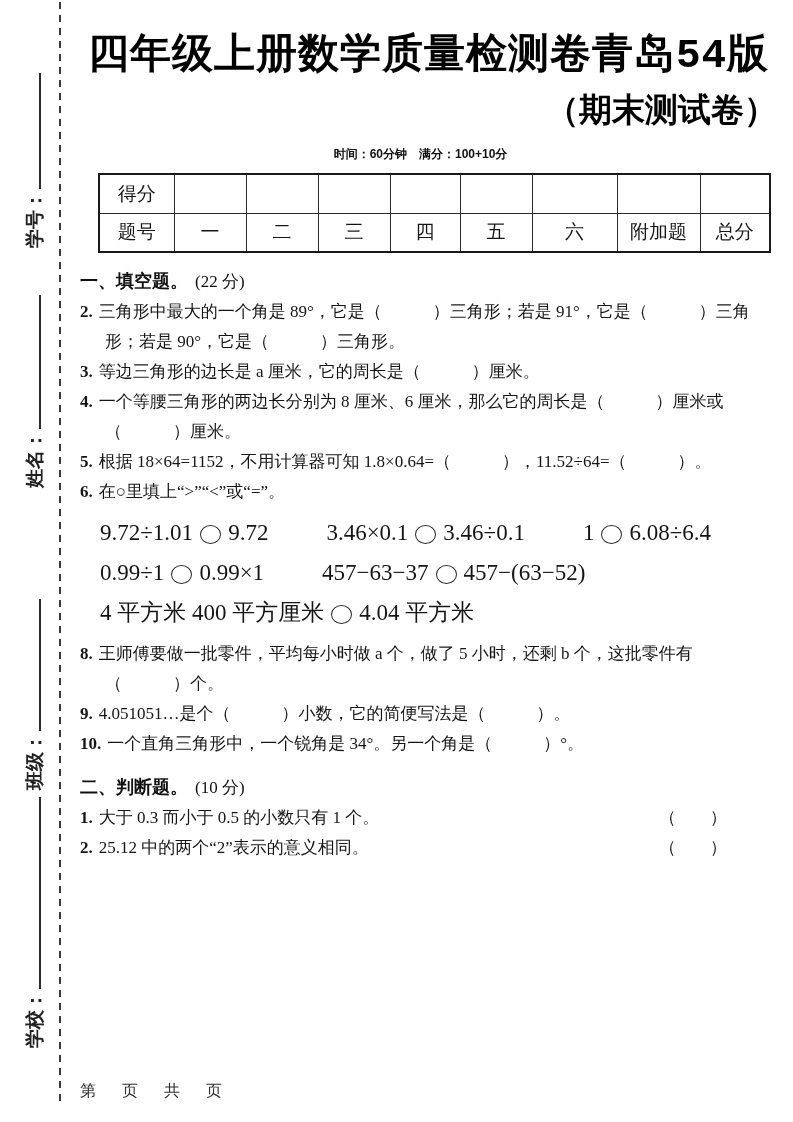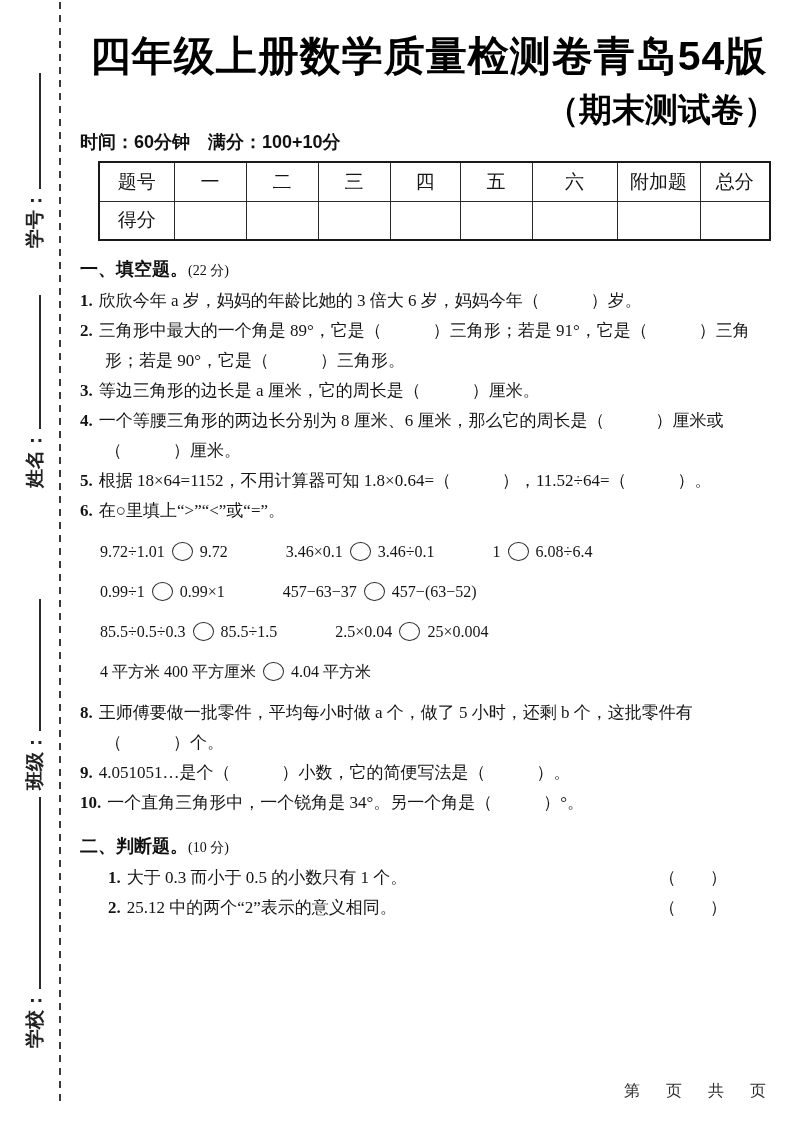--- a/index.html
+++ b/index.html
@@ -20,67 +20,67 @@
     font-size:19px; font-weight:bold; line-height:26px; height:26px; color:#222;
   }
   .seal-blank {
     display:inline-block; height:16px; border-bottom:2px solid #2b2b2b; vertical-align:baseline;
     margin-left:2px;
   }
   
   .content { position:absolute; left:80px; top:0; width:697px; }
   .title {
     margin:30px 0 0; text-align:center; color:#000; white-space:nowrap;
-    font-family:Liberation Sans, sans-serif;
+    font-family:Liberation Mono, monospace;
     font-size:41px; line-height:52px; font-weight:bold; letter-spacing:1px;
   }
   .subtitle {
     margin:7px 0 0; text-align:right; color:#000;
     font-family:"Liberation Sans","DejaVu Sans",sans-serif;
     font-size:33px; line-height:42px; font-weight:bold;
   }
   .meta {
-    text-align:left; padding-right:16px;
+    margin-top:12px; text-align:center; padding-right:16px;
     font-family:"Liberation Sans","DejaVu Sans",sans-serif;
-    font-size:18px; line-height:22px; font-weight:bold; color:#111;
+    font-size:12px; line-height:22px; font-weight:bold; color:#111;
   }
   
   .score-table {
     border-collapse:collapse; table-layout:fixed; margin:8px 0 0 18px;
     border:2px solid #1a1a1a;
   }
   .score-table td {
     border:1.5px solid #2a2a2a; height:39px; text-align:center;
     font-size:19px; font-weight:normal; padding:0;
   }
   
   .sec-heading {
     margin-top:13px; font-size:18px; line-height:30px; font-weight:bold;
     font-family:"Liberation Sans","DejaVu Sans",sans-serif; color:#111;
   }
-  .sec-points { font-family:"Liberation Serif","DejaVu Serif",serif; font-weight:normal; font-size:14px; margin-left:0; }
+  .sec-points { font-family:"Liberation Serif","DejaVu Serif",serif; font-weight:normal; font-size:17px; margin-left:7px; }
   .question { font-size:17px; line-height:30px; padding-left:25px; text-indent:-25px; color:#151515; }
   .qnum { font-weight:bold; margin-right:6px; }
   
   .cmp-row {
     display:flex; column-gap:58px; align-items:center;
-    padding-left:20px; margin:12px 0; font-size:16px; line-height:28px;
+    padding-left:20px; margin:12px 0; font-size:23px; line-height:28px;
   }
   .cmp { white-space:nowrap; }
   .circ {
     display:inline-block; width:21px; height:19px; border:1.5px solid #2a2a2a;
     border-radius:50%; vertical-align:-4px; margin:0 7px; background:transparent;
   }
   
   .judge { display:flex; justify-content:space-between; padding-left:0; text-indent:0; }
-  .judge .jtext { padding-left:25px; text-indent:-25px;margin-left:28px; }
+  .judge .jtext { padding-left:25px; text-indent:-25px; }
   .judge .answer { flex:none; padding-right:50px; white-space:nowrap; }
   
   .footer {
-    position:absolute; left:80px; top:1080px; width:697px; text-align:right;
+    position:absolute; left:80px; top:1080px; width:697px; text-align:left;
     font-size:16px; line-height:22px; color:#2e2e2e; letter-spacing:11px;
   }
 </style>
 </head>
 <body>
 
 <div class="page">
 
   <div class="seal-dashed"></div>
 
@@ -110,51 +110,48 @@
           <col style="width:72px">
           <col style="width:72px">
         <col style="width:70px">
           <col style="width:72px">
           <col style="width:85px">
           <col style="width:83px">
           <col style="width:70px">
       </colgroup>
       <tbody>
           <tr>
+        <td>得分</td>
+        <td></td>
+        <td></td>
+        <td></td>
+        <td></td>
+        <td></td>
+        <td></td>
+        <td></td>
+        <td></td>
+      </tr>
+      <tr>
         <td>题号</td>
         <td>一</td>
         <td>二</td>
         <td>三</td>
         <td>四</td>
         <td>五</td>
         <td>六</td>
         <td>附加题</td>
         <td>总分</td>
       </tr>
-      <tr>
-        <td>得分</td>
-        <td></td>
-        <td></td>
-        <td></td>
-        <td></td>
-        <td></td>
-        <td></td>
-        <td></td>
-        <td></td>
-      </tr>
     </tbody>
       </table>
 
     <div class="sec-heading">
       <span>一、填空题。</span><span class="sec-points">(22 分)</span>
     </div>
 
-    <div class="question">
-      <span class="qnum">1.</span><span>欣欣今年 a 岁，妈妈的年龄比她的 3 倍大 6 岁，妈妈今年（　　　）岁。</span>
-    </div>
     <div class="question">
       <span class="qnum">2.</span><span>三角形中最大的一个角是 89°，它是（　　　）三角形；若是 91°，它是（　　　）三角形；若是 90°，它是（　　　）三角形。</span>
     </div>
     <div class="question">
       <span class="qnum">3.</span><span>等边三角形的边长是 a 厘米，它的周长是（　　　）厘米。</span>
     </div>
     <div class="question">
       <span class="qnum">4.</span><span>一个等腰三角形的两边长分别为 8 厘米、6 厘米，那么它的周长是（　　　）厘米或（　　　）厘米。</span>
     </div>
     <div class="question">
@@ -167,24 +164,20 @@
     <div class="cmp-row">
       <span class="cmp"><span>9.72÷1.01</span><span class="circ"></span><span>9.72</span></span>
       <span class="cmp"><span>3.46×0.1</span><span class="circ"></span><span>3.46÷0.1</span></span>
       <span class="cmp"><span>1</span><span class="circ"></span><span>6.08÷6.4</span></span>
     </div>
     <div class="cmp-row">
       <span class="cmp"><span>0.99÷1</span><span class="circ"></span><span>0.99×1</span></span>
       <span class="cmp"><span>457−63−37</span><span class="circ"></span><span>457−(63−52)</span></span>
     </div>
     <div class="cmp-row">
-      <span class="cmp"><span>85.5÷0.5÷0.3</span><span class="circ"></span><span>85.5÷1.5</span></span>
-      <span class="cmp"><span>2.5×0.04</span><span class="circ"></span><span>25×0.004</span></span>
-    </div>
-    <div class="cmp-row">
       <span class="cmp"><span>4 平方米 400 平方厘米</span><span class="circ"></span><span>4.04 平方米</span></span>
     </div>
 
     <div class="question">
       <span class="qnum">8.</span><span>王师傅要做一批零件，平均每小时做 a 个，做了 5 小时，还剩 b 个，这批零件有（　　　）个。</span>
     </div>
     <div class="question">
       <span class="qnum">9.</span><span>4.051051…是个（　　　）小数，它的简便写法是（　　　）。</span>
     </div>
     <div class="question">

